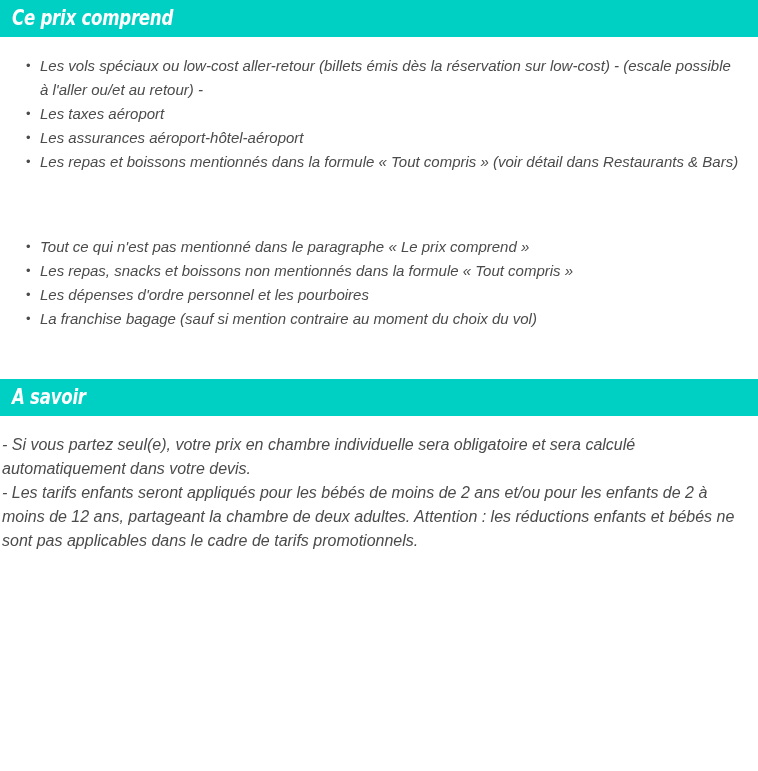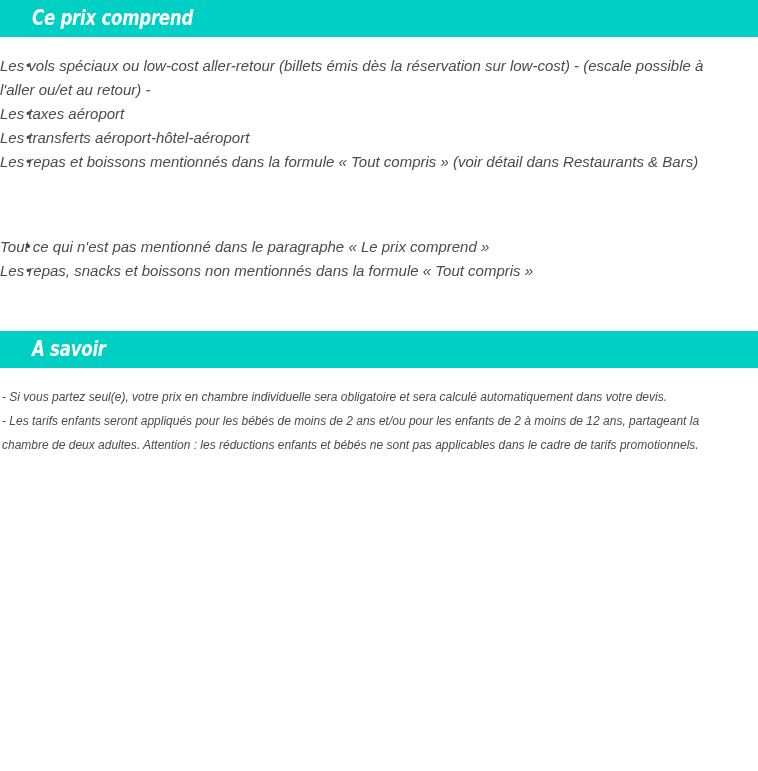--- a/index.html
+++ b/index.html
@@ -21,21 +21,21 @@
   }
 
   
   .section-bar {
     width: 100%;
     background: #00CFC4;
     height: 37px;
     display: flex;
     align-items: center;
     box-sizing: border-box;
-    padding-left: 32px;
+    padding-left: 12px;
   }
   .section-bar .bar-title {
     color: #ffffff;
     font-family: "DejaVu Sans Condensed", "Liberation Sans Narrow", "Liberation Sans", sans-serif;
     font-style: italic;
     font-weight: bold;
     font-size: 21px;
     line-height: 21px;
     letter-spacing: -0.3px;
     white-space: nowrap;
@@ -49,20 +49,21 @@
     margin: 0;
     padding: 0;
   }
   .bullet-item {
     position: relative;
     color: #4b4b4b;
     font-family: "Liberation Sans Narrow", "Liberation Sans", sans-serif;
     font-style: italic;
     font-size: 15px;
     line-height: 24px;
+    padding-left: 40px;
     padding-right: 18px;
   }
   .bullet-item::before {
     content: "\2022";
     position: absolute;
     left: 26px;
     top: 0;
     font-size: 13px;
     line-height: 24px;
     color: #4b4b4b;
@@ -88,21 +89,21 @@
   
   .notes-block {
     padding-top: 17px;
     padding-left: 2px;
     padding-right: 10px;
   }
   .note-paragraph {
     color: #4b4b4b;
     font-family: "Liberation Sans Narrow", "Liberation Sans", sans-serif;
     font-style: italic;
-    font-size: 12px;
+    font-size: 16px;
     line-height: 24px;
     margin: 0;
   }
 </style>
 </head>
 <body>
 
 <div class="page">
 
   <div class="section-bar">
@@ -111,39 +112,45 @@
 
   <div class="list-block-1">
     <ul class="bullet-list">
       <li class="bullet-item">
         <span class="bullet-text">Les vols spéciaux ou low-cost aller-retour (billets émis dès la réservation sur low-cost) - (escale possible à l'aller ou/et au retour) -</span>
       </li>
       <li class="bullet-item">
         <span class="bullet-text">Les taxes aéroport</span>
       </li>
       <li class="bullet-item">
-        <span class="bullet-text">Les transferts aéroport-hôtel-aéroport</span>
+        <span class="bullet-text">Les assurances aéroport-hôtel-aéroport</span>
       </li>
       <li class="bullet-item">
         <span class="bullet-text">Les repas et boissons mentionnés dans la formule « Tout compris » (voir détail dans Restaurants &amp; Bars)</span>
       </li>
     </ul>
   </div>
 
   <div class="gap-after-list-1"></div>
 
 
   <div class="list-block-2">
     <ul class="bullet-list">
       <li class="bullet-item">
         <span class="bullet-text">Tout ce qui n'est pas mentionné dans le paragraphe « Le prix comprend »</span>
       </li>
       <li class="bullet-item">
         <span class="bullet-text">Les repas, snacks et boissons non mentionnés dans la formule « Tout compris »</span>
       </li>
+      <li class="bullet-item">
+        <span class="bullet-text">Les dépenses d'ordre personnel et les pourboires</span>
+      </li>
+      <li class="bullet-item">
+        <span class="bullet-text">La franchise bagage (sauf si mention contraire au moment du choix du vol)</span>
+      </li>
     </ul>
   </div>
 
   <div class="gap-after-list-2"></div>
 
   <div class="section-bar">
     <span class="bar-title">A savoir</span>
   </div>
 
   <div class="notes-block">

